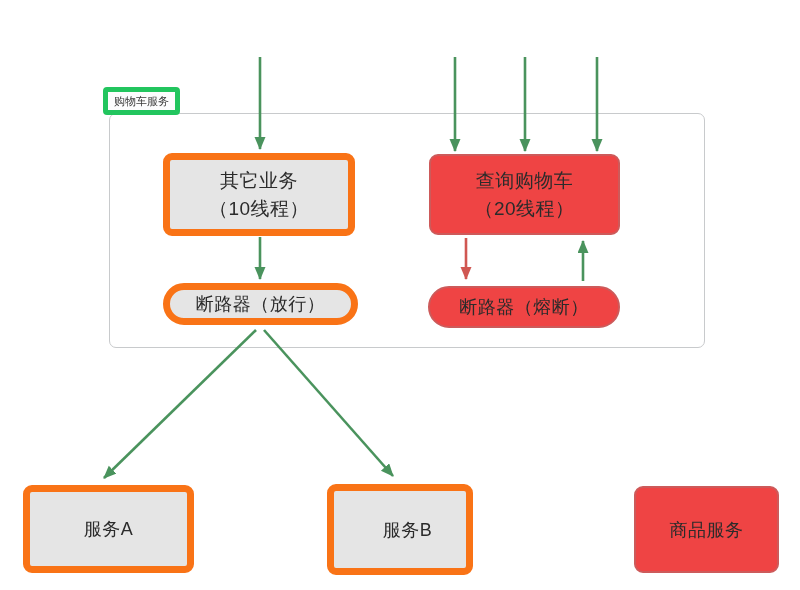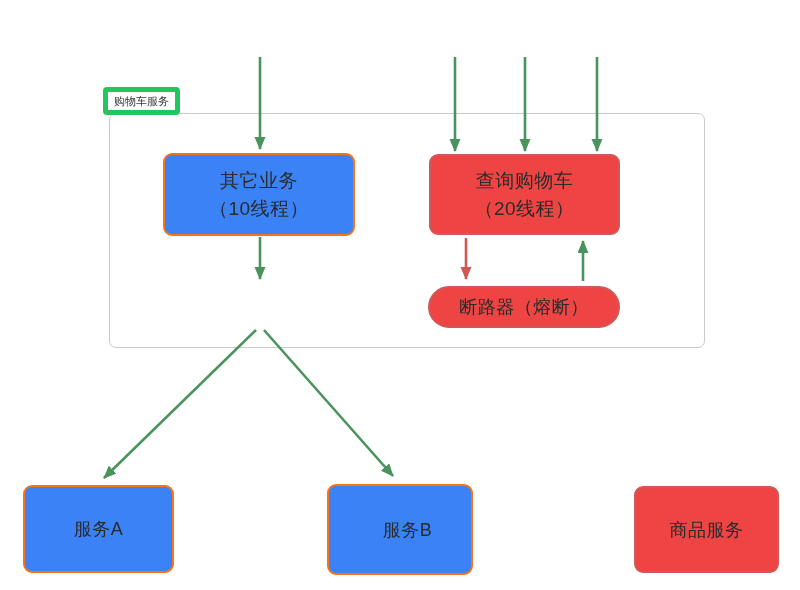--- a/index.html
+++ b/index.html
@@ -21,28 +21,28 @@
     position:absolute;left:103px;top:87px;z-index:3;
     padding:2px 6px;font-size:11px;line-height:14px;color:#3a3a3a;
     border:5px solid #22c55e;border-radius:4px;background:#fcfcfd;
   }
   
   .node{
     position:absolute;z-index:3;box-sizing:border-box;
     display:flex;flex-direction:column;align-items:center;justify-content:center;
     text-align:center;font-size:19px;line-height:28px;letter-spacing:.5px;
   }
-  .node.green{background:#3b82f6;border:2px solid #f97316;border-radius:9px;}
+  .node.green{background:#e5e5e5;border:7px solid #f97316;border-radius:9px;}
   .node.red{background:#ef4444;border:2px solid #cd5a5a;border-radius:9px;}
   .node.pill{border-radius:21px;font-size:18px;}
   .n-other   {left:163px;top:153px;width:192px;height:83px;}
   .n-query   {left:429px;top:154px;width:191px;height:81px;}
   .n-pass    {left:163px;top:283px;width:195px;height:42px;}
   .n-fused   {left:428px;top:286px;width:192px;height:42px;}
-  .n-svca    {left:23px; top:485px;width:151px;height:88px;font-size:18px;}
+  .n-svca    {left:23px; top:485px;width:171px;height:88px;font-size:18px;}
   .n-svcb    {left:327px;top:484px;width:146px;height:91px;font-size:18px;padding-left:15px;}
   .n-product {left:634px;top:486px;width:145px;height:87px;font-size:18px;}
   .watermark{
     position:absolute;left:688px;top:553px;z-index:4;
     font-size:26px;letter-spacing:1px;
     color:rgba(150,150,150,0.5);
     -webkit-text-stroke:1px rgba(110,110,110,0.55);
   }
 </style>
 </head>
@@ -76,20 +76,23 @@
   <div class="node green n-other">
     <span>其它业务</span>
     <span>（10线程）</span>
   </div>
 
   <div class="node red n-query">
     <span>查询购物车</span>
     <span>（20线程）</span>
   </div>
 
+  <div class="node green pill n-pass">
+    <span>断路器（放行）</span>
+  </div>
 
   <div class="node red pill n-fused">
     <span>断路器（熔断）</span>
   </div>
 
   <div class="node green n-svca">
     <span>服务A</span>
   </div>
 
   <div class="node green n-svcb">

